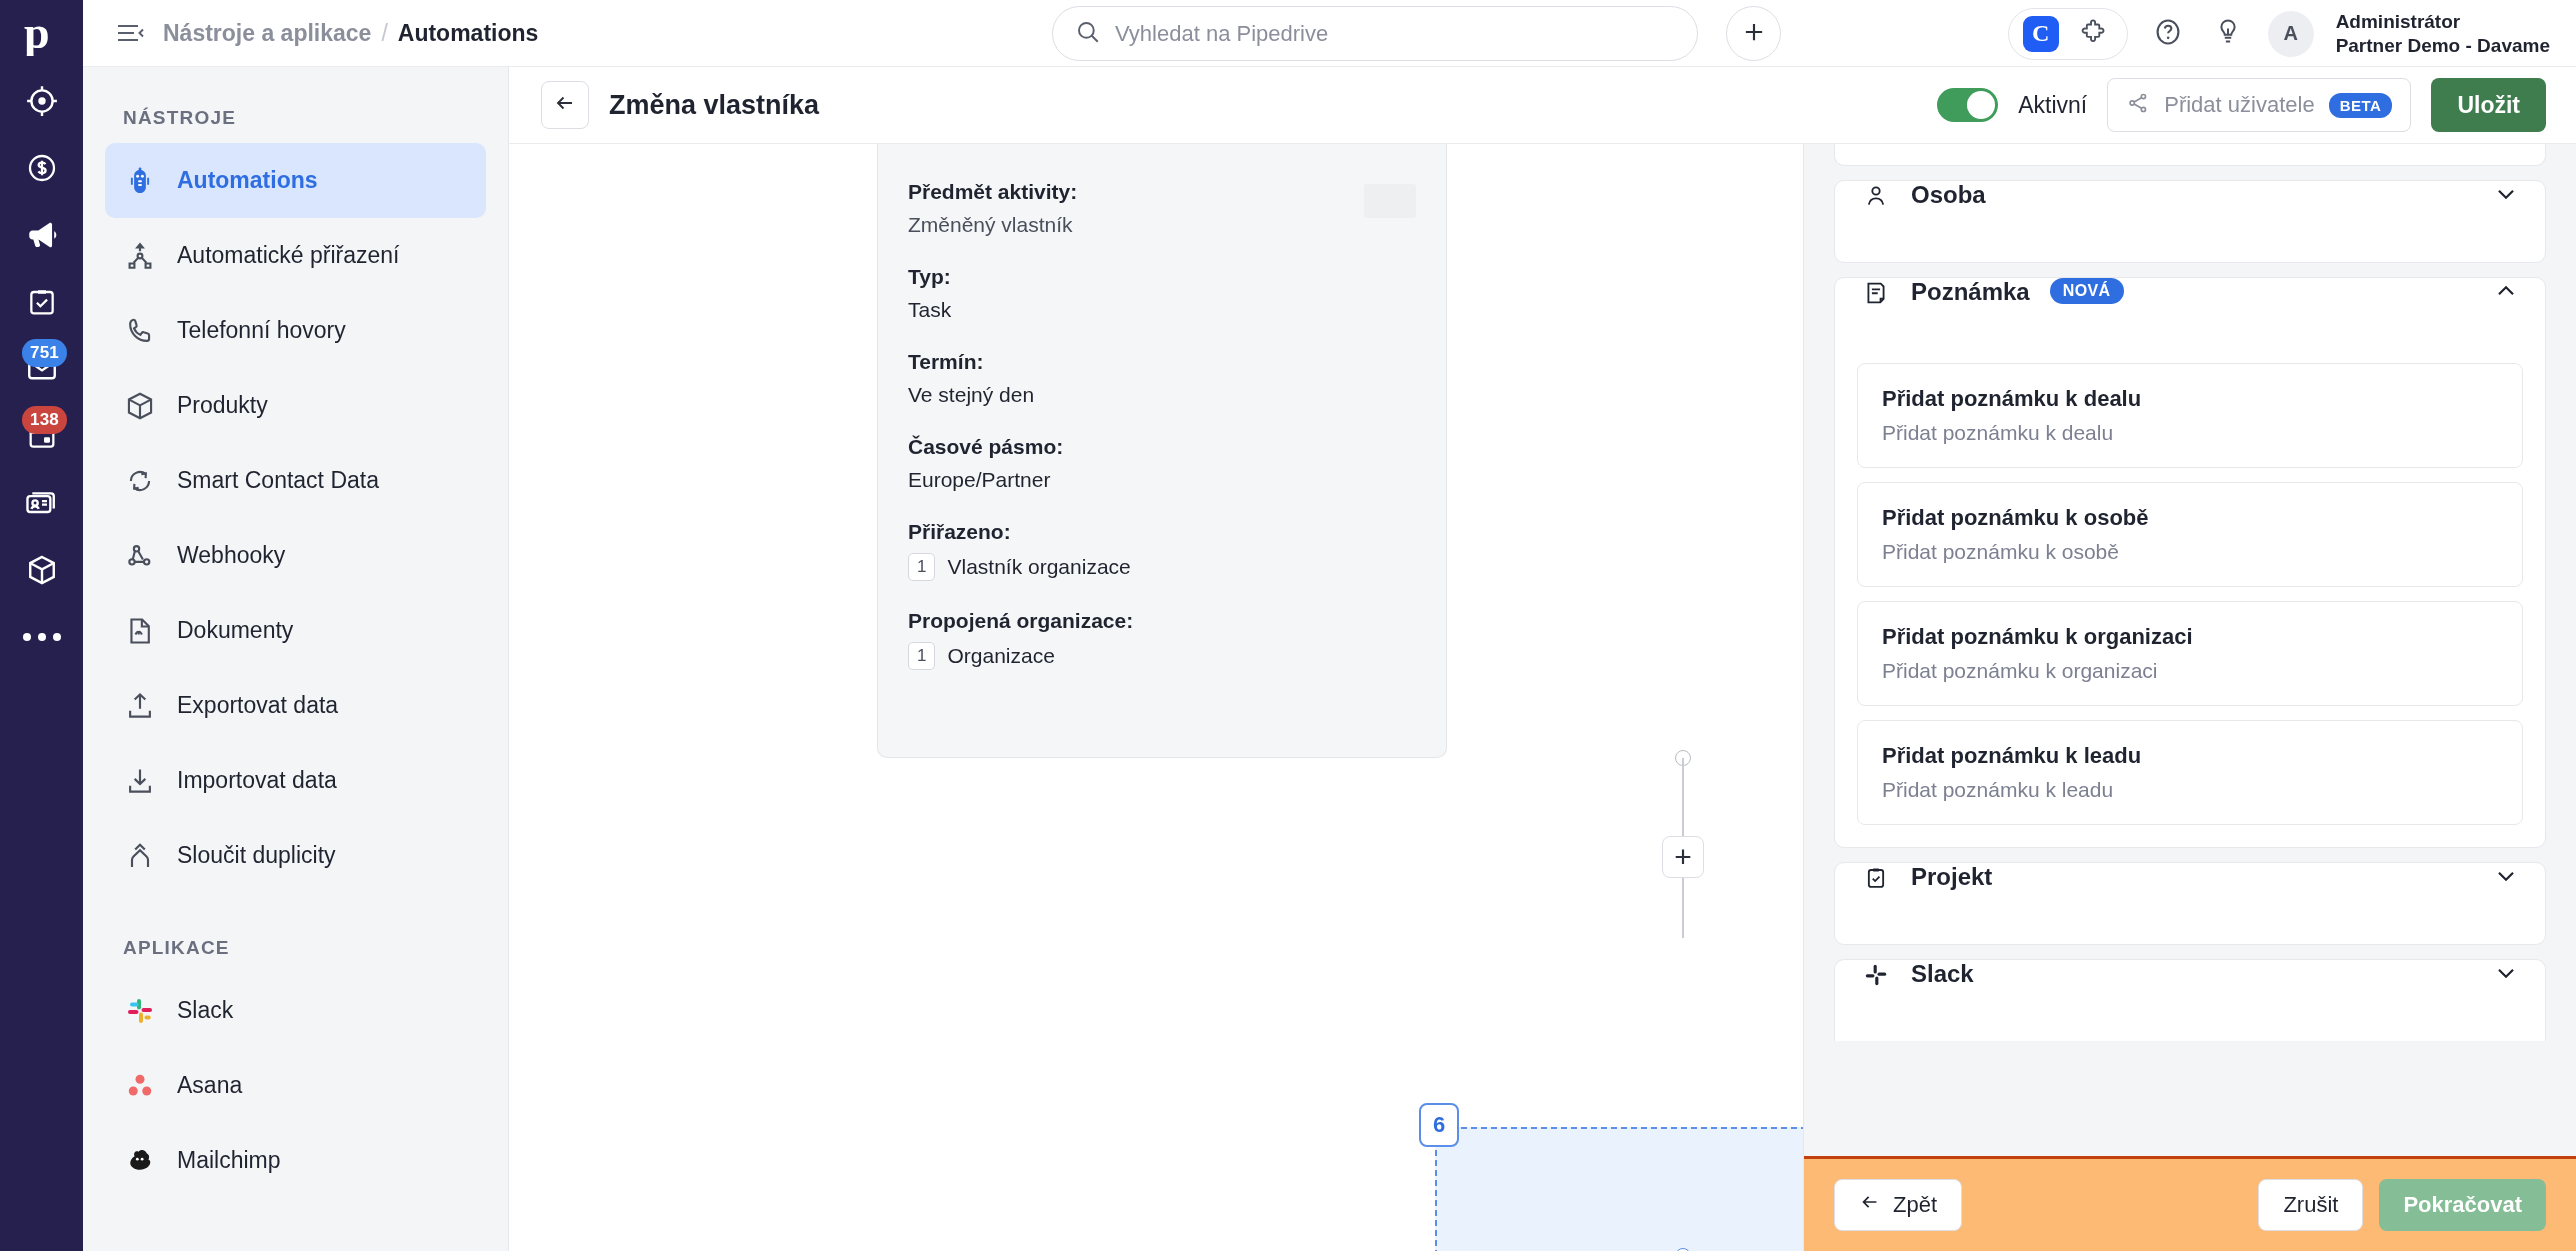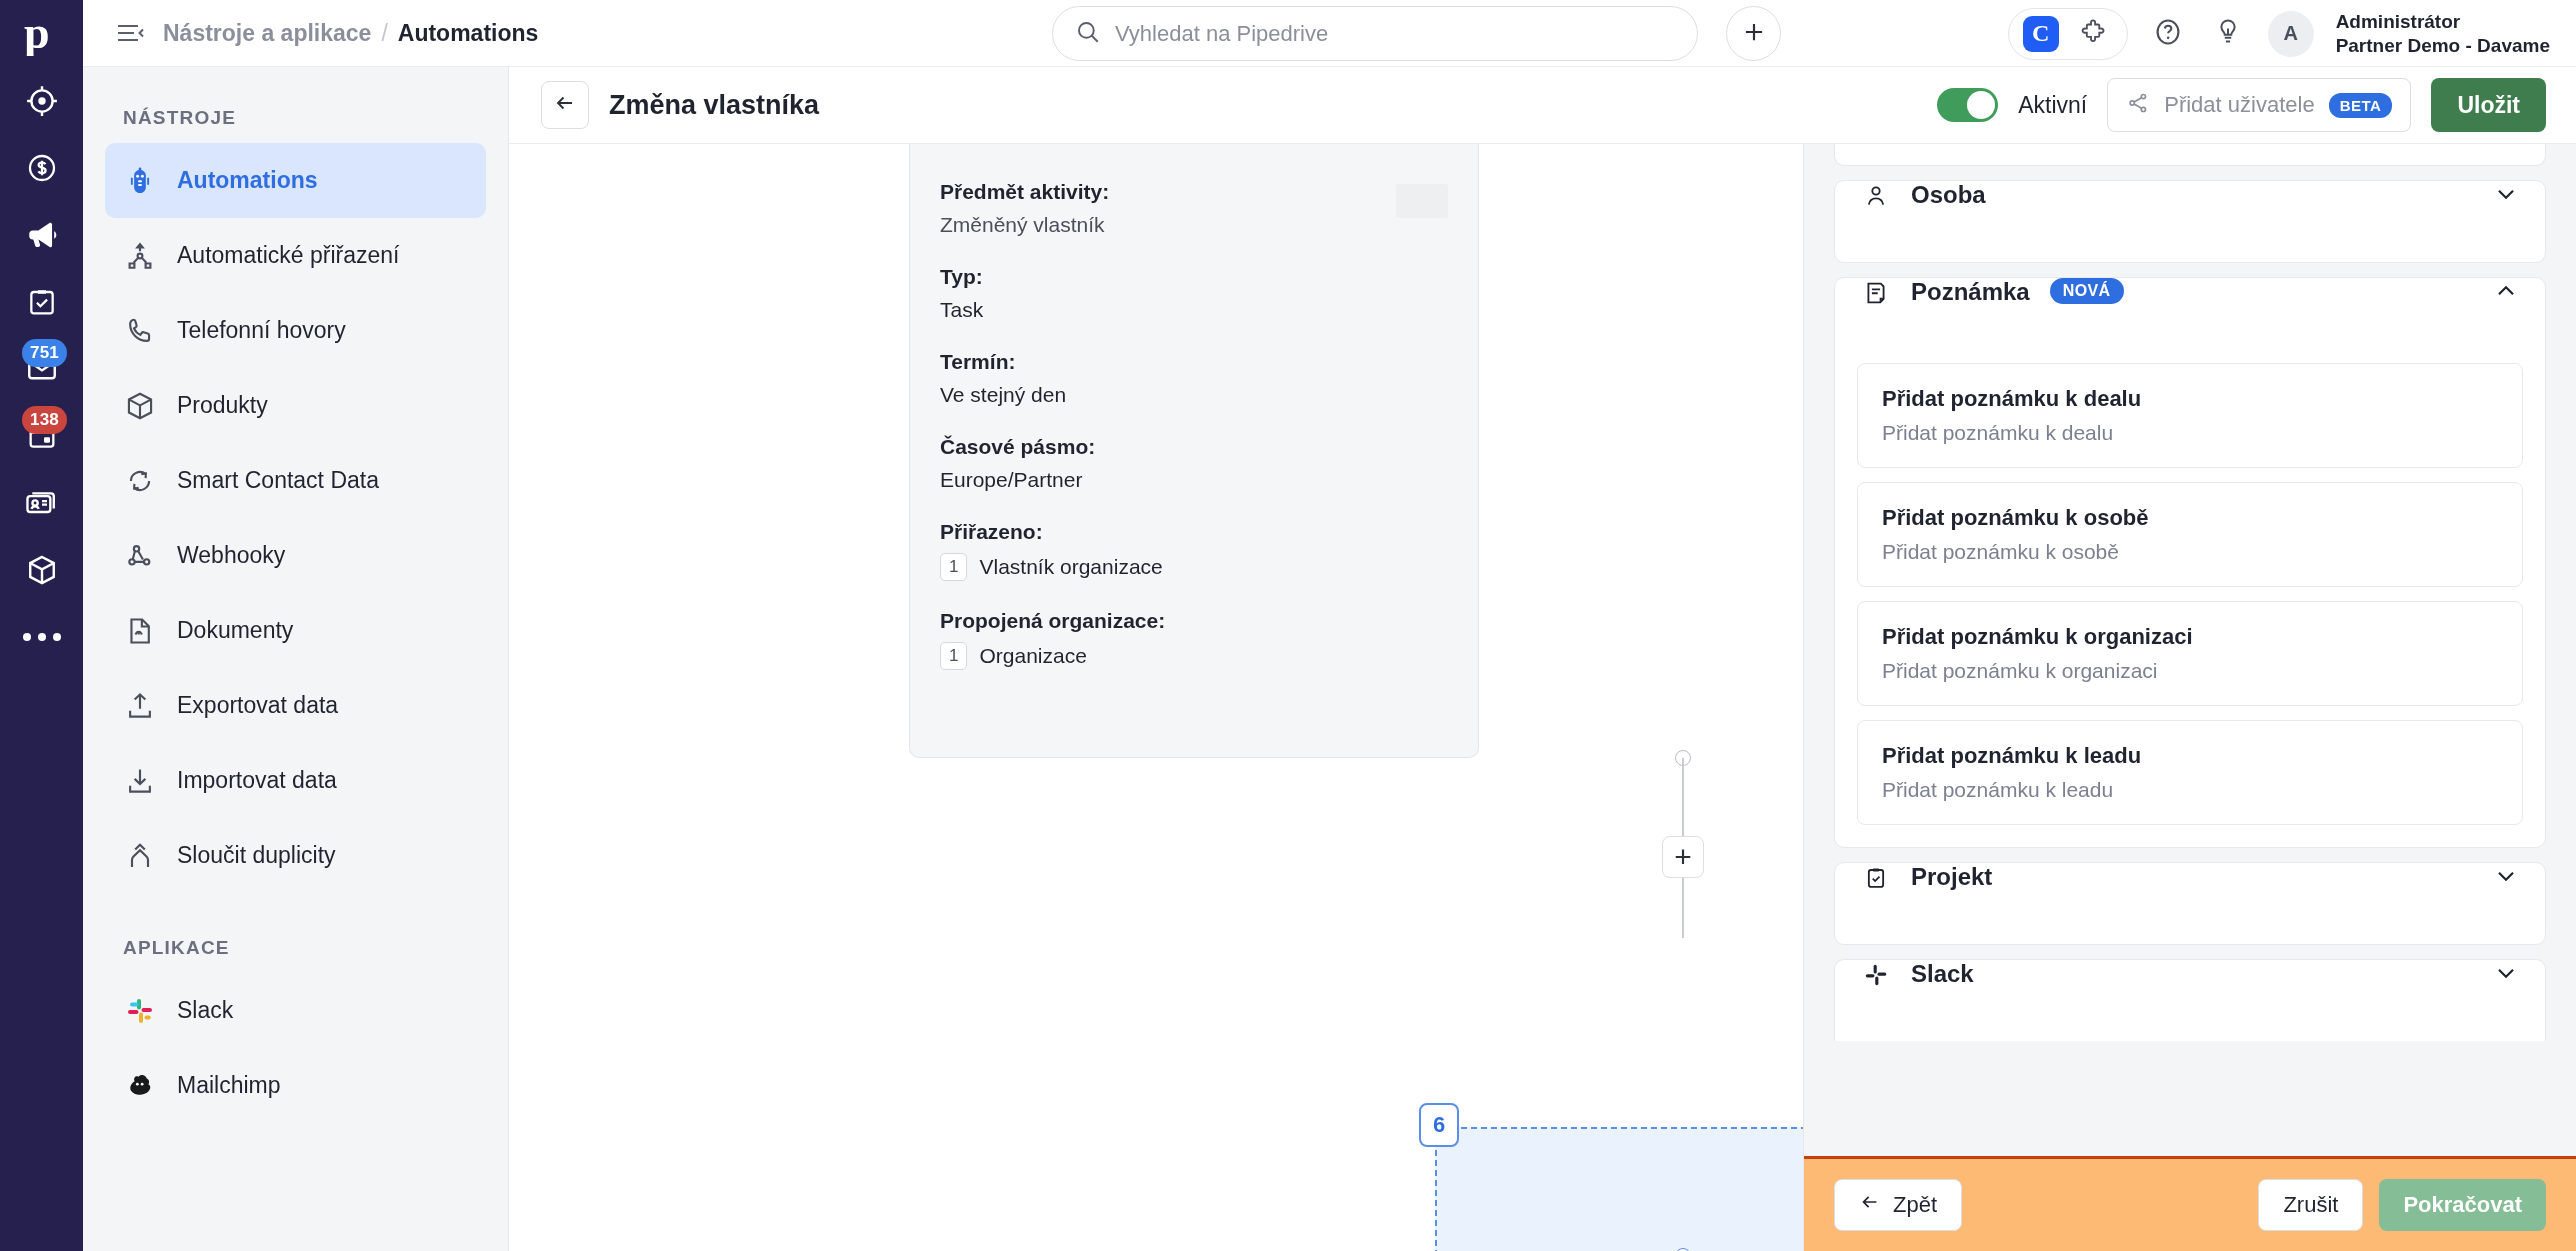--- a/index.html
+++ b/index.html
@@ -176,21 +176,21 @@
     font-family: "Liberation Sans", sans-serif;
   }
 
   
   .canvas-row { flex: 1 1 auto; display: flex; min-height: 0; }
   .canvas {
     flex: 1 1 auto; background: #fff; position: relative; overflow: hidden; min-width: 0;
   }
   .node-card {
     position: absolute;
-    left: 400px; top: 0px;
+    left: 368px; top: 0px;
     width: 570px; height: 614px;
     background: #f5f6f7; border: 1px solid #e4e5e9; border-top: none;
     border-radius: 0 0 10px 10px;
     padding: 36px 30px 0 30px;
   }
   .fld { margin-bottom: 28px; }
   .fld-label { font-size: 21px; font-weight: 700; color: #1f2430; margin-bottom: 9px; }
   .fld-value { font-size: 21px; color: #4a4f5c; }
   .fld-value.dark { color: #1f2430; }
   .chip-row { display: flex; align-items: center; gap: 12px; }
@@ -577,20 +577,30 @@
               <rect x="11.2" y="13.2" width="3.2" height="8.4" rx="1.6" fill="#ecb22e"></rect>
               <rect x="2.4" y="11.2" width="8.4" height="3.2" rx="1.6" fill="#e01e5a"></rect>
               <rect x="13.2" y="9.6" width="8.4" height="3.2" rx="1.6" fill="#e01e5a"></rect>
               <rect x="4" y="5.2" width="6.8" height="3.2" rx="1.6" fill="#36c5f0"></rect>
               <rect x="15.6" y="15.6" width="5" height="3.2" rx="1.6" fill="#ecb22e"></rect>
             </svg>
           </span>
           <span>Slack</span>
         </div>
 
+        <div class="side-item">
+          <span class="side-ic">
+            <svg width="30" height="30" viewBox="0 0 24 24" fill="#f06a6a">
+              <circle cx="12" cy="6.6" r="3.6"></circle>
+                <circle cx="6.6" cy="16" r="3.6"></circle>
+                <circle cx="17.4" cy="16" r="3.6"></circle>
+            </svg>
+          </span>
+          <span>Asana</span>
+        </div>
 
         <div class="side-item">
           <span class="side-ic">
             <svg width="32" height="32" viewBox="0 0 24 24" fill="#1a1a1a">
               <path d="M18.3 10.9c.9.3 1.4 1.1 1.4 2.1 0 2.9-3.4 5.6-7.7 5.6-4 0-7.3-2.2-7.3-5.1 0-2 1.3-3.8 3.3-5-.5-.9-.6-1.9-.1-2.7.6-1 1.9-1.3 3-.8.6-.7 1.6-1.2 2.6-1.2 1.7 0 3 1 3.6 2.6 1 .5 1.6 1.3 1.7 2.2.1.9-.2 1.7-.5 2.3z"></path>
               <circle cx="10" cy="10.6" r="1.05" fill="#fff"></circle>
                 <circle cx="13.6" cy="10.6" r="1.05" fill="#fff"></circle>
             </svg>
           </span>
           <span>Mailchimp</span>

